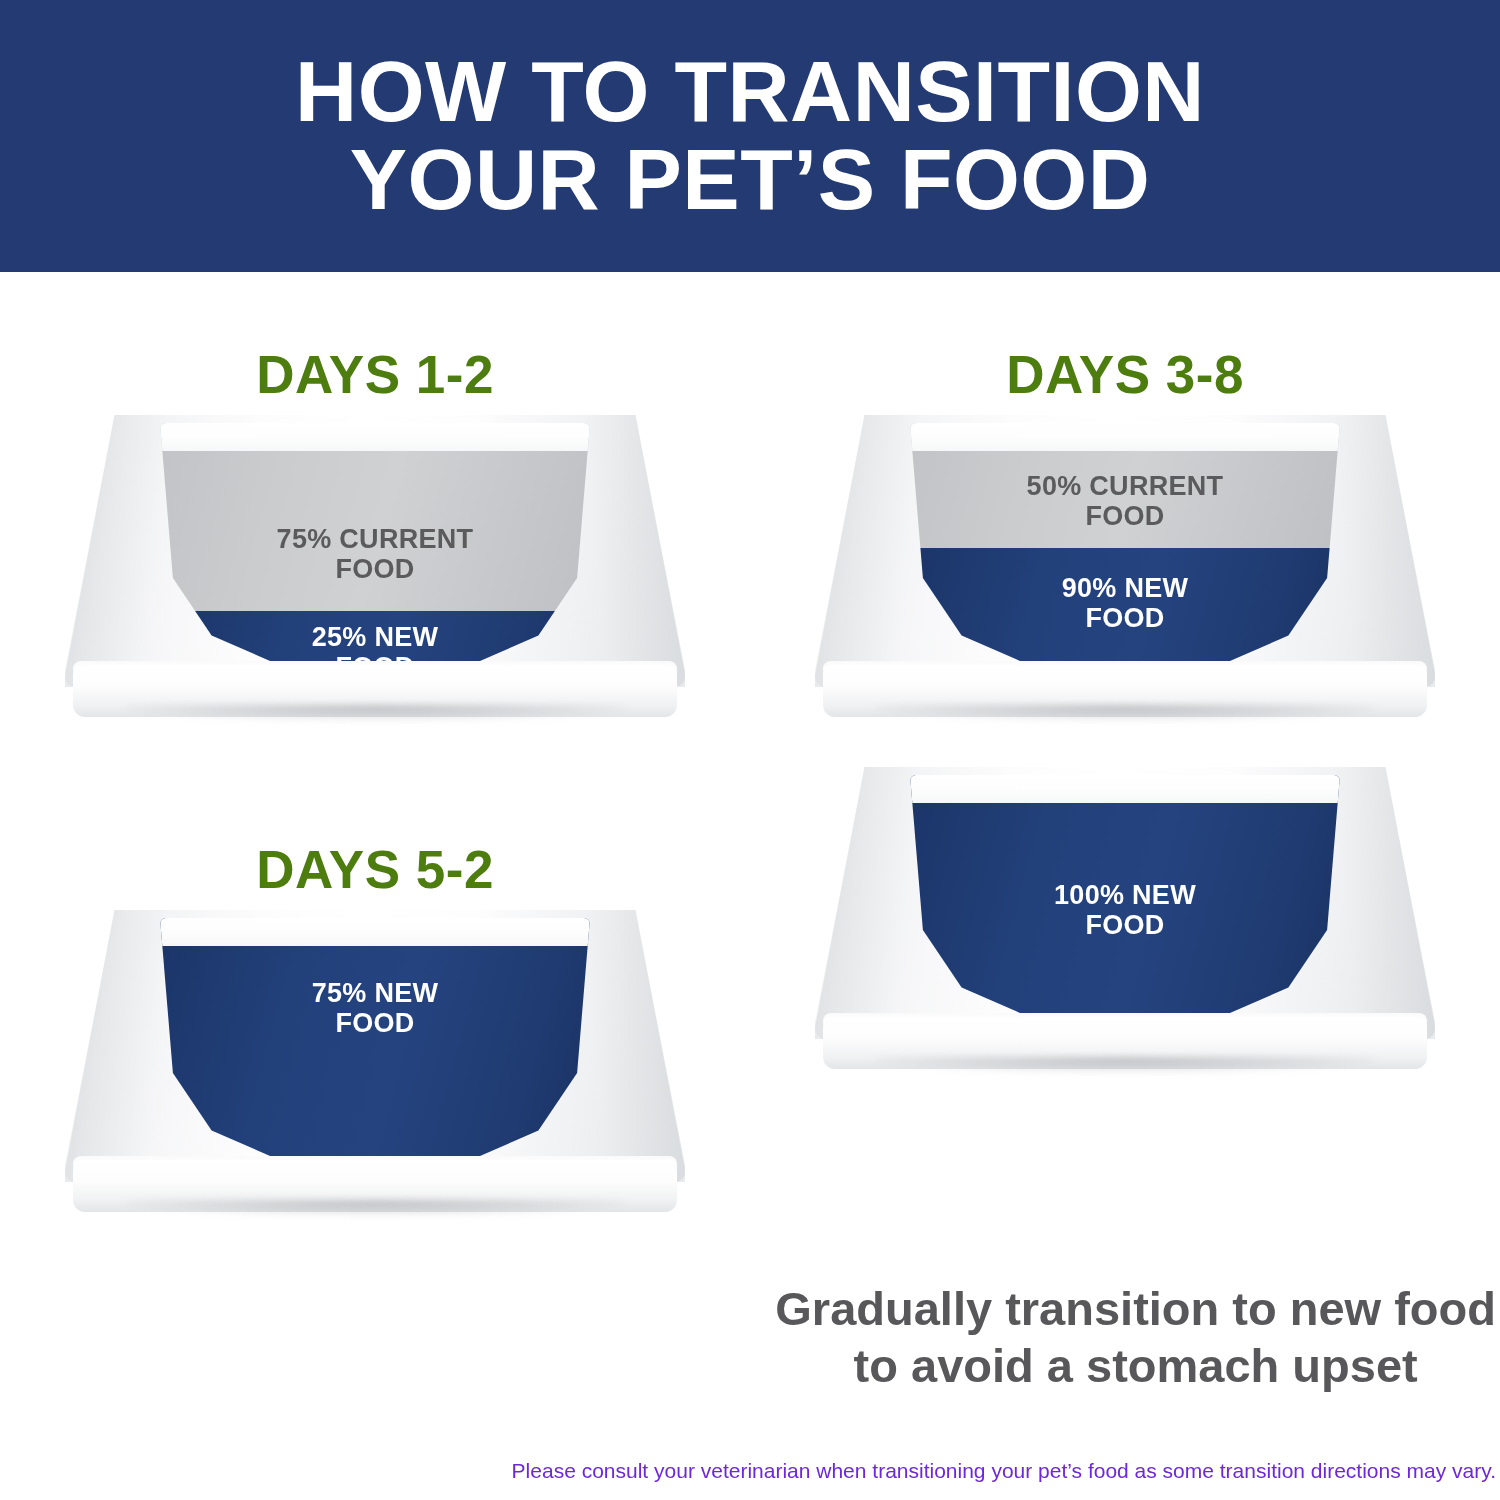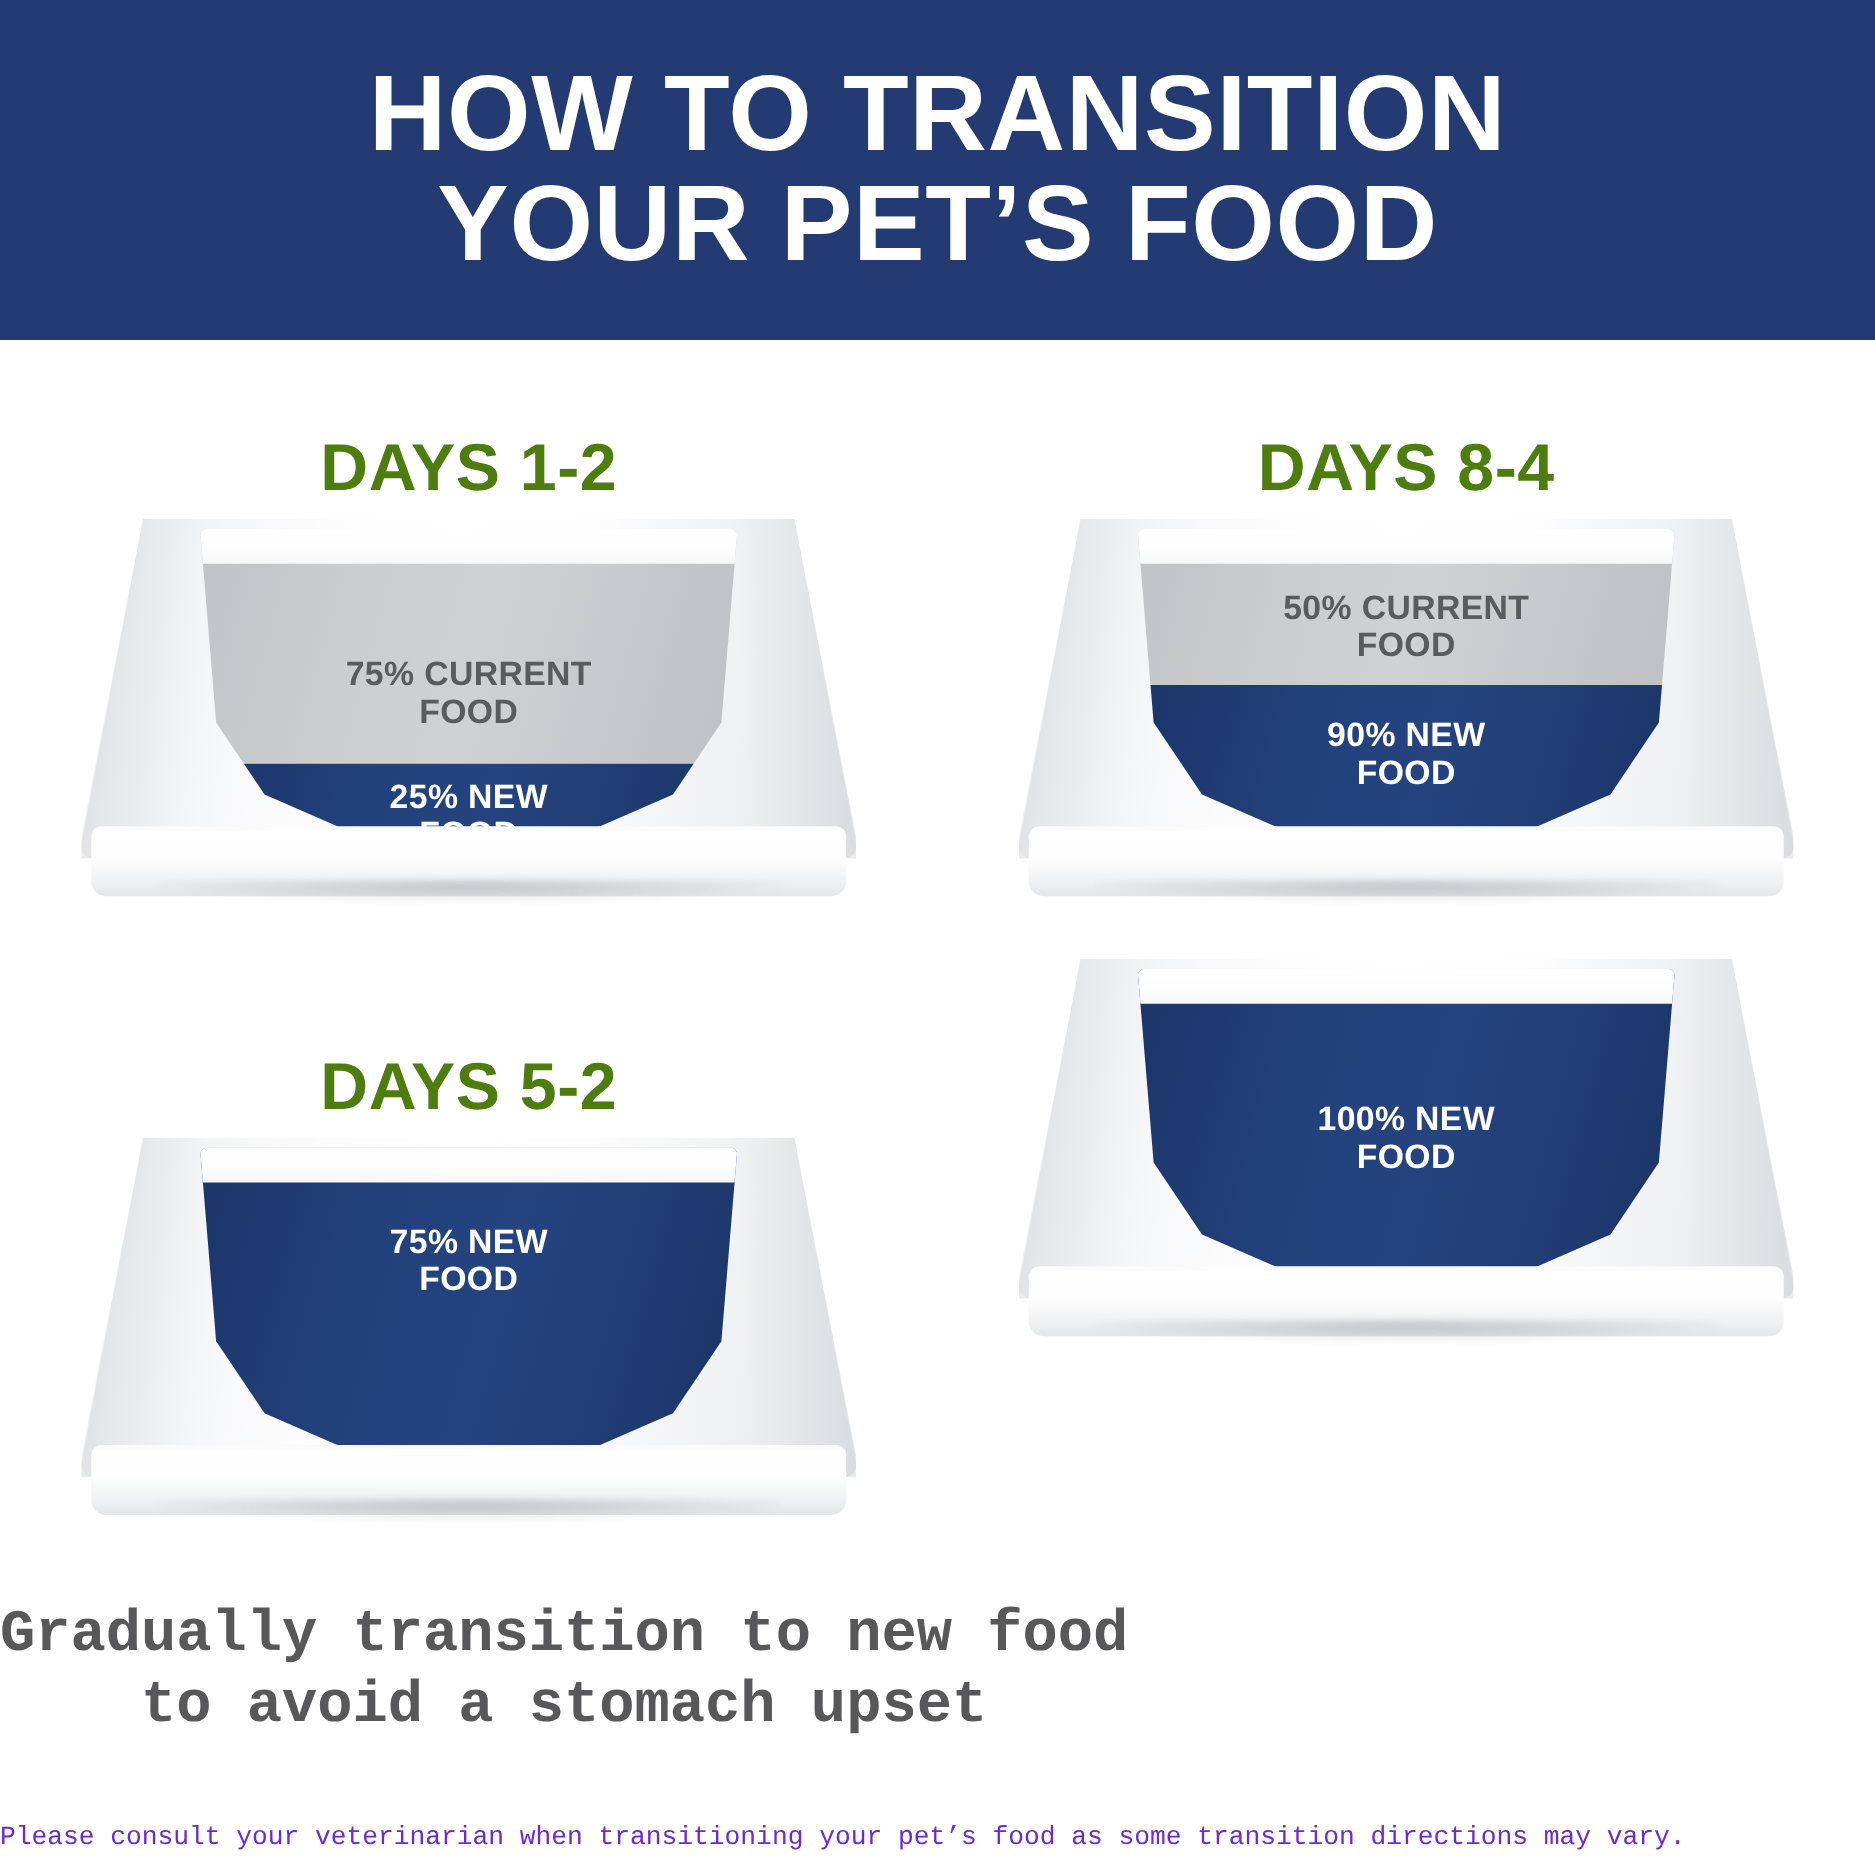--- a/index.html
+++ b/index.html
@@ -182,22 +182,21 @@
     font-size:27px;
   }
   .label-wide{ font-size:26px; }
 
   
   .footer{
     width:1496px;
     padding-top:18px;
     display:flex;
     flex-direction:column;
-    align-items:flex-start;
-    font-family:Liberation Mono, monospace;
+    align-items:flex-end;
   }
   .footer-headline{
     color:#58585a;
     font-size:47px;
     font-weight:700;
     text-align:center;
     line-height:1.22;
     white-space:pre-line;
   }
   .footer-note{
@@ -239,21 +238,21 @@
         </div>
         <div class="rim"></div>
       </div>
       <div class="base-lip"></div>
       <div class="base"></div>
       <div class="bowl-shadow"></div>
     </div>
   </div>
 
   <div class="cell">
-    <div class="day-label">DAYS 8-4</div>
+    <div class="day-label">DAYS 3-8</div>
     <div class="bowl-wrap">
       <div class="shell"></div>
       <div class="shell-left"></div>
       <div class="shell-right"></div>
       <div class="cavity">
         <div class="food-stack">
           <div class="food-current" style="flex:50">
             <div class="food-label label-current" style="top:38%">50% CURRENT
 FOOD</div>
           </div>

